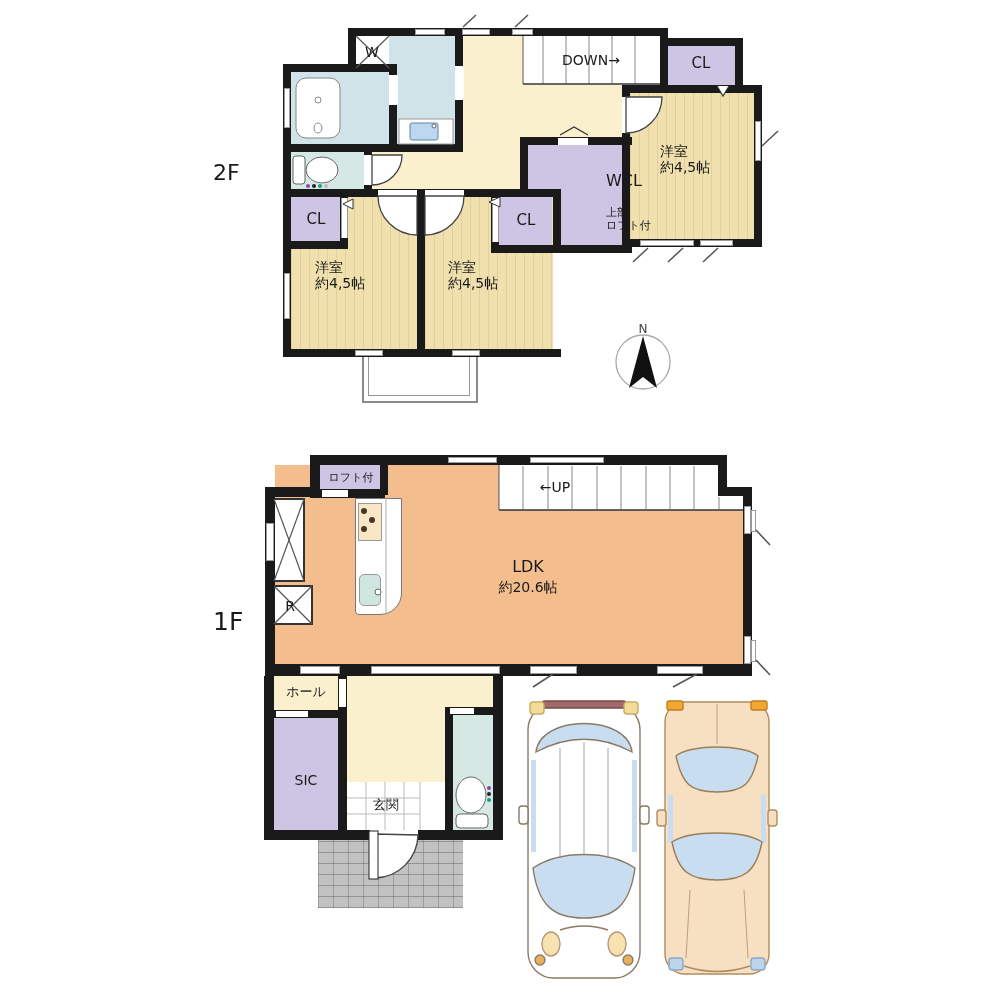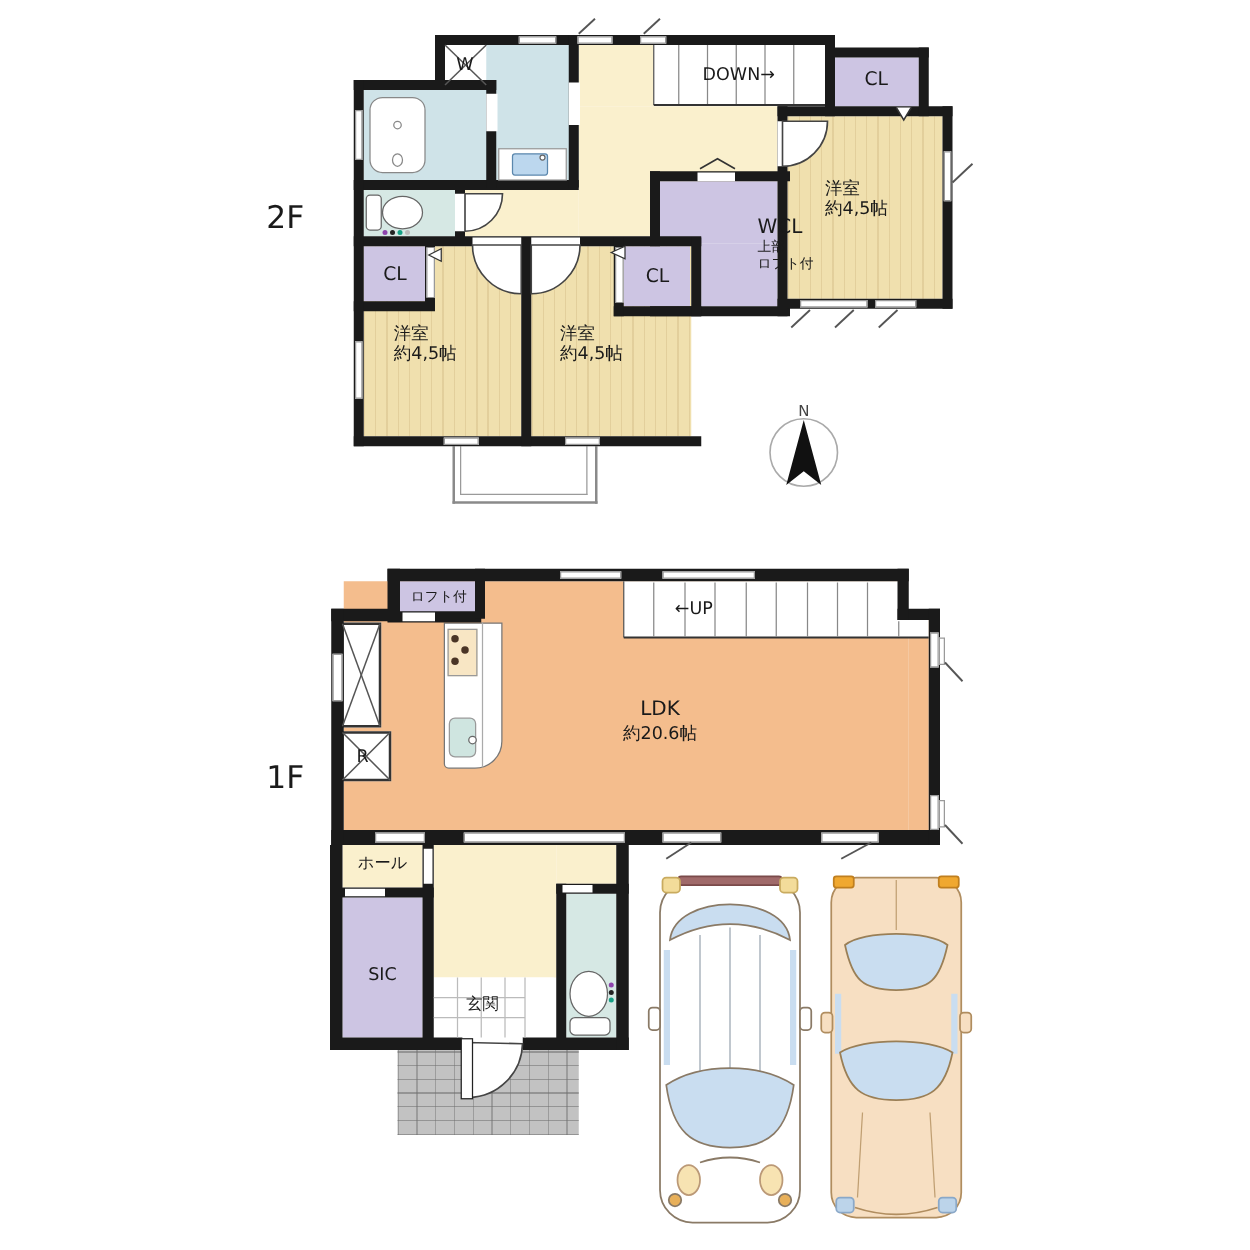--- a/index.html
+++ b/index.html
@@ -296,31 +296,31 @@
       <rect x="657" y="810" width="9" height="16" rx="3"></rect>
       <rect x="768" y="810" width="9" height="16" rx="3"></rect>
       <line x1="690" y1="890" x2="686" y2="958" stroke="#c09f72" stroke-width="1"></line>
       <line x1="744" y1="890" x2="748" y2="958" stroke="#c09f72" stroke-width="1"></line>
       <rect x="669" y="958" width="14" height="12" rx="3" fill="#bcd4ea" stroke="#8aa8c8"></rect>
       <rect x="751" y="958" width="14" height="12" rx="3" fill="#bcd4ea" stroke="#8aa8c8"></rect>
       <path d="M684,966 Q717,977 750,966" fill="none"></path>
     </g>
   </svg>
 
-  <div class="lbl" style="left:213px;top:160px;font-size:25px;">2F</div>
+  <div class="lbl" style="left:213px;top:160px;font-size:22px;">2F</div>
   <div class="lbl ctr" style="left:372px;top:52px;font-size:14px;">W</div>
   <div class="lbl ctr" style="left:591px;top:60px;font-size:14px;">DOWN→</div>
   <div class="lbl ctr" style="left:701px;top:64px;font-size:15px;">CL</div>
   <div class="lbl" style="left:660px;top:143px;font-size:14px;">
     <span>洋室</span><br>
     <span>約4,5帖</span>
   </div>
   <div class="lbl" style="left:562px;top:172px;padding-left:44px;">
     <div style="font-size:16px;">WCL</div>
-    <div style="font-size:11px;margin-top:2px;">上部</div>
+    <div style="font-size:11px;margin-top:17px;">上部</div>
     <div style="font-size:11px;">ロフト付</div>
   </div>
   <div class="lbl ctr" style="left:316px;top:220px;font-size:15px;">CL</div>
   <div class="lbl ctr" style="left:526px;top:221px;font-size:15px;">CL</div>
   <div class="lbl" style="left:315px;top:259px;font-size:14px;">
     <span>洋室</span><br>
     <span>約4,5帖</span>
   </div>
   <div class="lbl" style="left:448px;top:259px;font-size:14px;">
     <span>洋室</span><br>

